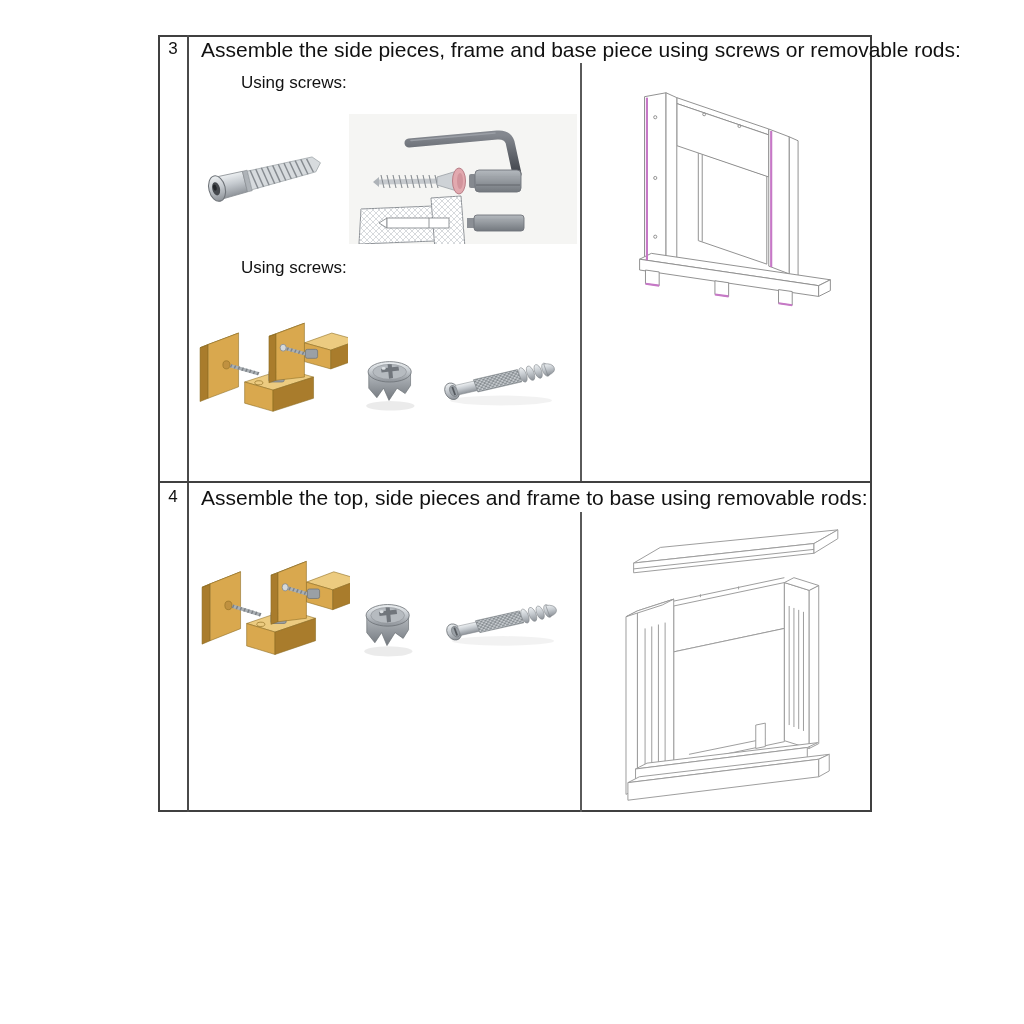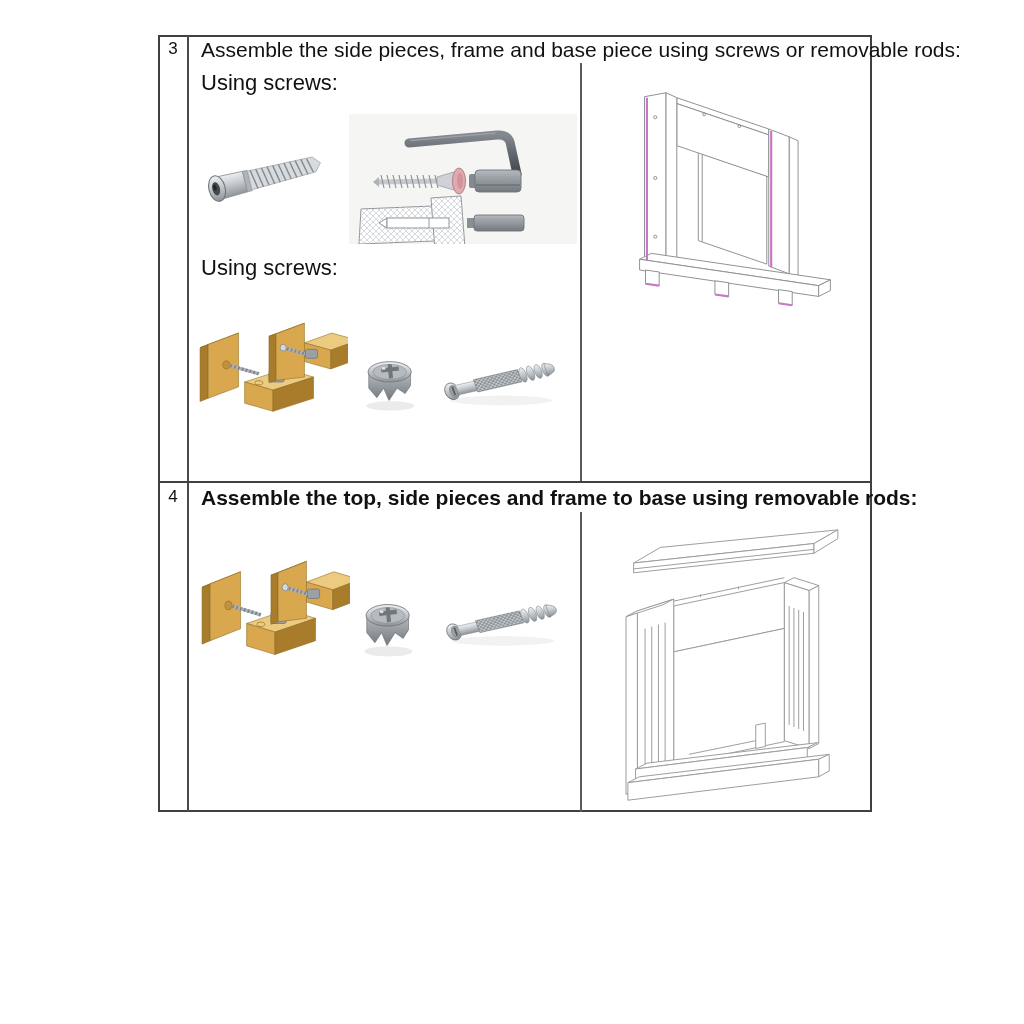--- a/index.html
+++ b/index.html
@@ -11,22 +11,22 @@
   .hline{background:#404040;height:2px;}
   .num-col-line{left:187px;top:35px;height:777px;}
   .row-divider{left:158px;top:481px;width:714px;}
   .sub-div-3{left:580px;top:63px;height:418px;background:#5a5a5a;width:2px;}
   .sub-div-4{left:580px;top:512px;height:300px;background:#5a5a5a;width:2px;}
   .step-num{width:30px;text-align:center;font-size:17px;line-height:22px;}
   .n3{left:158px;top:38px;}
   .n4{left:158px;top:486px;}
   .instr{font-size:21px;line-height:22px;white-space:nowrap;}
   .i3{left:201px;top:39px;}
-  .i4{left:201px;top:487px;font-weight:bold;}
-  .section-label{font-size:22px;line-height:22px;}
+  .i4{left:201px;top:487px;}
+  .section-label{font-size:17px;line-height:22px;margin-left:40px;}
   .l1{left:201px;top:72px;}
   .l2{left:201px;top:257px;}
   svg{display:block;}
 </style>
 </head>
 <body>
 
 <svg width="0" height="0" style="position:absolute" aria-hidden="true">
   <defs>
     <linearGradient id="gMetalLight" x1="0" y1="0" x2="0" y2="1">

